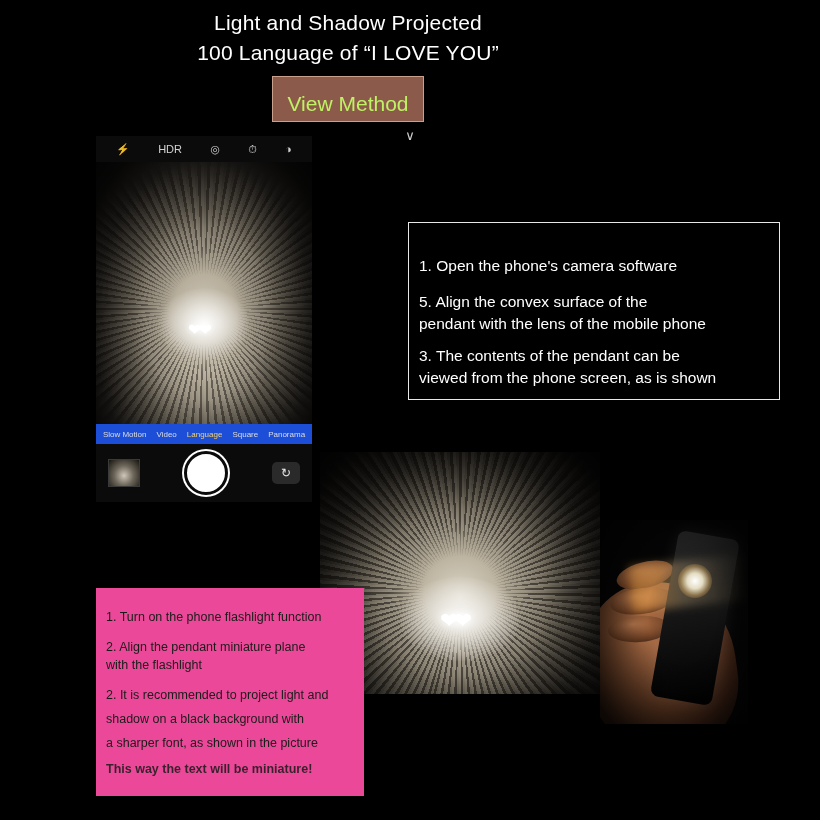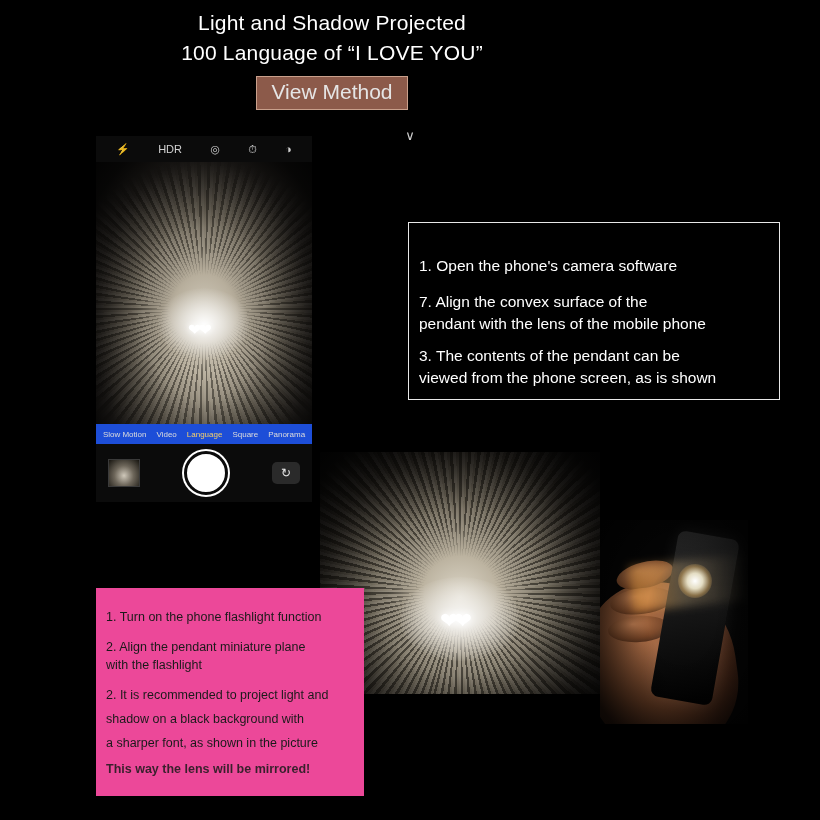--- a/index.html
+++ b/index.html
@@ -13,42 +13,42 @@
     position: relative;
     overflow: hidden;
     font-family: "Liberation Sans", sans-serif;
     color: #fff;
   }
 
   
   .header {
     position: absolute;
     top: 8px;
-    left: 0;
+    left: 16px;
     width: 664px;
     text-align: center;
   }
   .header-line {
     font-size: 21px;
     line-height: 30px;
     color: #ffffff;
     letter-spacing: 0.2px;
   }
   .view-method-wrap {
     margin-top: 8px;
     display: flex;
     justify-content: center;
   }
   .view-method {
     display: inline-block;
     background: #8c5a4a;
-    color: #e5e5e5;
+    color: #bef264;
     font-size: 21px;
     line-height: 26px;
-    padding: 2px 14px 4px 14px;
+    padding: 14px 14px 4px 14px;
     border: 1px solid #c9a08c;
   }
   .caret {
     position: absolute;
     top: 128px;
     left: 0;
     width: 820px;
     text-align: center;
     font-size: 13px;
     color: #cfcfcf;
@@ -387,21 +387,21 @@
   <div class="shutter-row">
     <div class="thumb"></div>
     <div class="shutter"></div>
     <div class="flip">↻</div>
   </div>
 </div>
 
 <div class="steps-box">
   <div class="step step-1">1. Open the phone's camera software</div>
   <div class="step step-2">
-    <span>7. Align the convex surface of the</span>
+    <span>5. Align the convex surface of the</span>
     <span class="cont">pendant with the lens of the mobile phone</span>
   </div>
   <div class="step step-3">
     <span>3. The contents of the pendant can be</span>
     <span class="cont">viewed from the phone screen, as is shown</span>
   </div>
 </div>
 
 <div class="photo-mid">
   <div class="pm-fan"></div>
@@ -421,14 +421,14 @@
   <div class="pr-vignette"></div>
 </div>
 
 <div class="panel">
   <div class="p-line p1">1. Turn on the phone flashlight function</div>
   <div class="p-line p2">2. Align the pendant miniature plane</div>
   <div class="p-line p2b">with the flashlight</div>
   <div class="p-line p3">2. It is recommended to project light and</div>
   <div class="p-line p3b">shadow on a black background with</div>
   <div class="p-line p3c">a sharper font, as shown in the picture</div>
-  <div class="p-line p-red">This way the lens will be mirrored!</div>
+  <div class="p-line p-red">This way the text will be miniature!</div>
 </div>
 
 </body></html>

